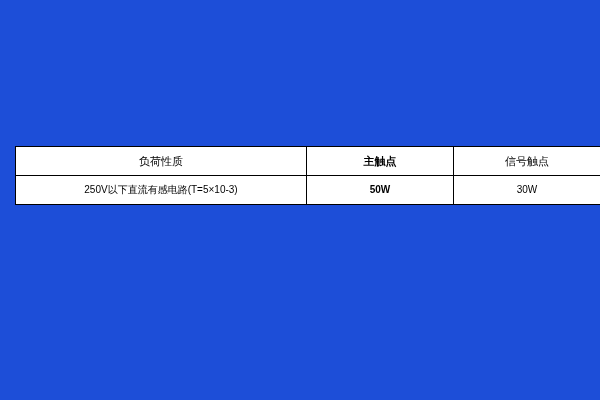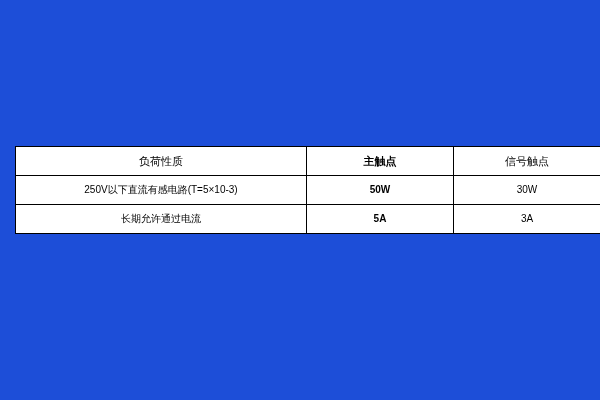--- a/index.html
+++ b/index.html
@@ -59,21 +59,16 @@
         <tr class="header-row">
           <td class="col-a">负荷性质</td>
           <td class="col-b">主触点</td>
           <td class="col-c">信号触点</td>
         </tr>
         <tr>
           <td class="col-a">250V以下直流有感电路(T=5×10-3)</td>
           <td class="col-b">50W</td>
           <td class="col-c">30W</td>
         </tr>
-        <tr>
-          <td class="col-a">长期允许通过电流</td>
-          <td class="col-b">5A</td>
-          <td class="col-c">3A</td>
-        </tr>
       </tbody>
     </table>
   </div>
 </div>
 
 </body></html>

